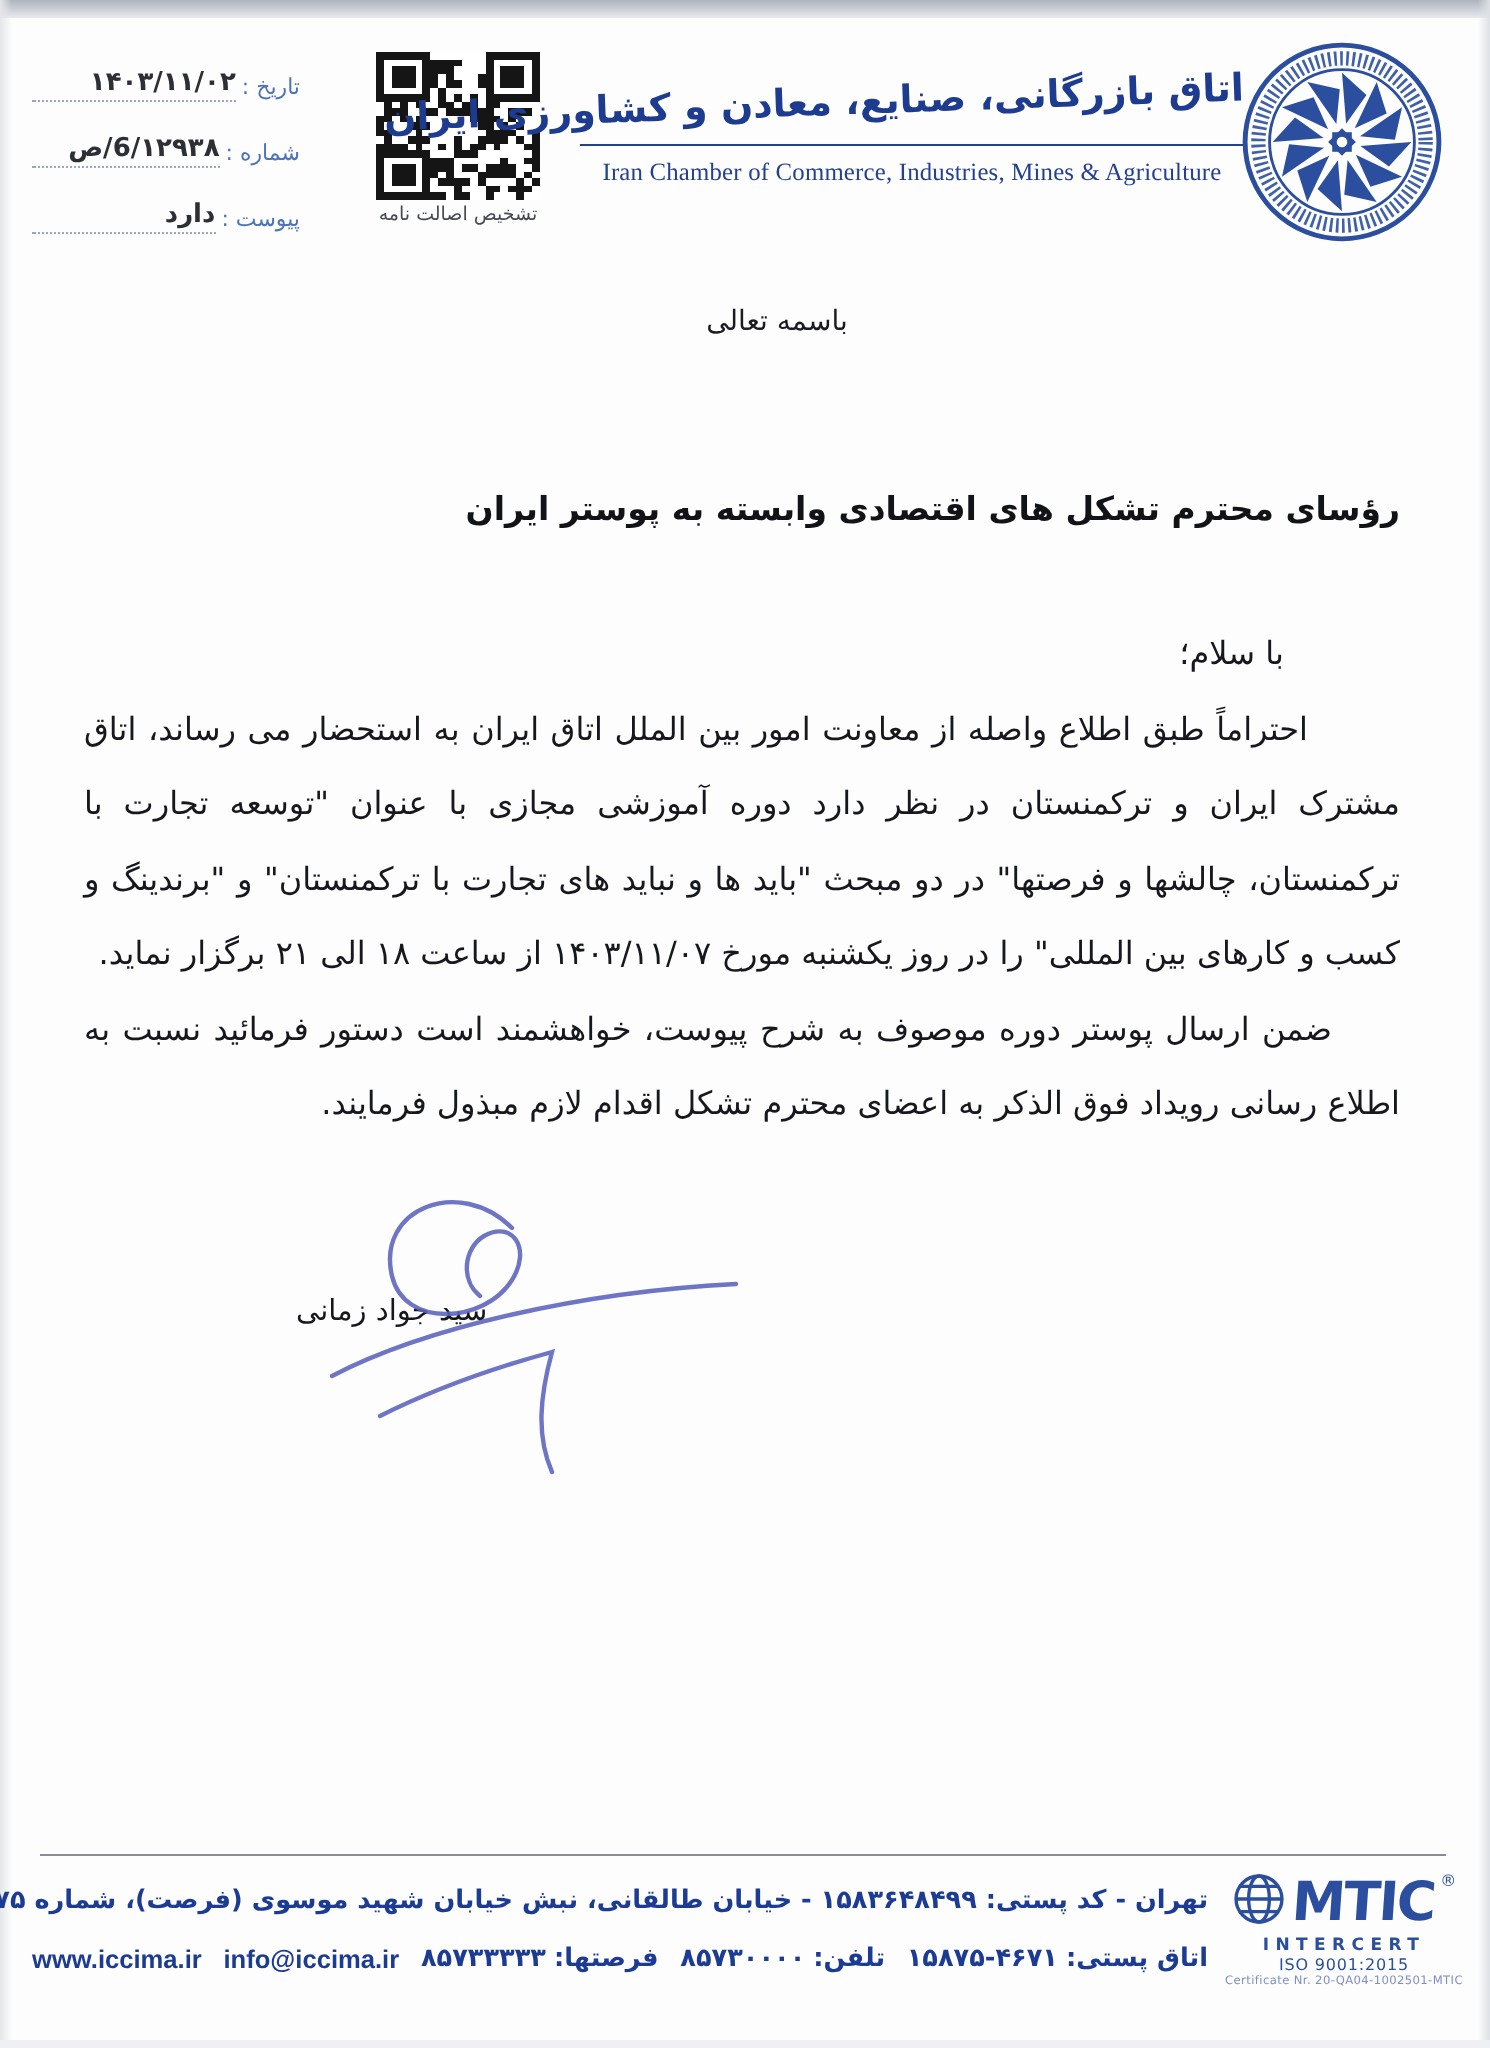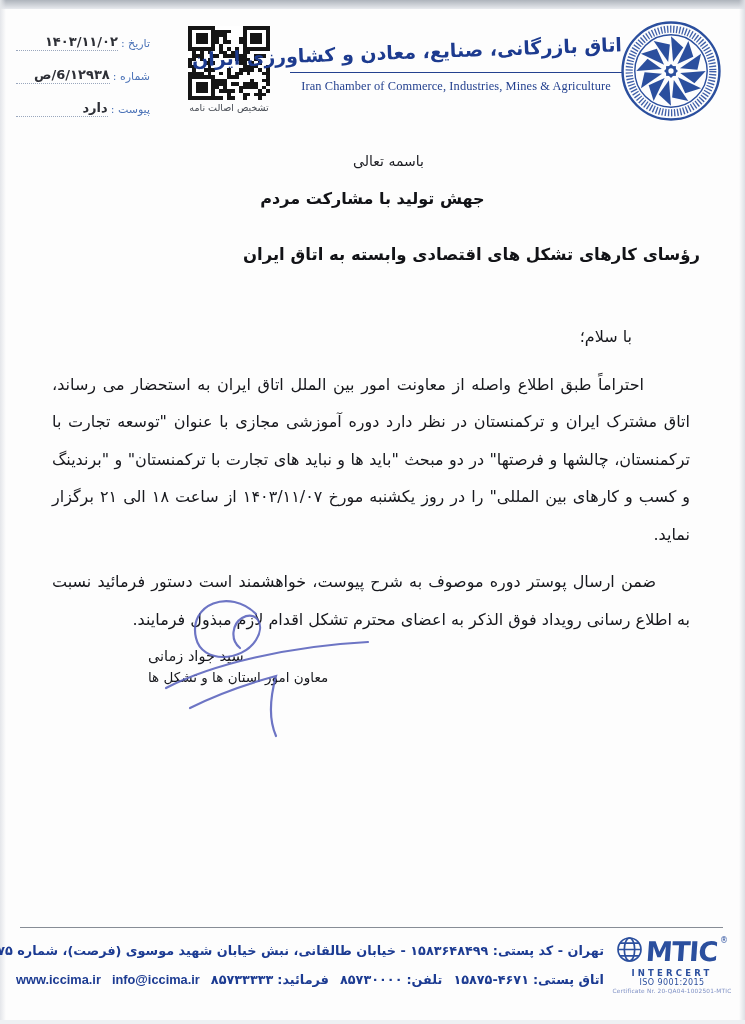--- a/index.html
+++ b/index.html
@@ -42,21 +42,21 @@
   .besmele{position:absolute;top:153px;left:16px;width:100%;text-align:center;
            font-size:14px;color:#1b1c21;direction:rtl;}
   .slogan{position:absolute;top:189px;left:0;width:100%;text-align:center;
           font-size:16px;font-weight:bold;color:#121317;direction:rtl;}
   .recipient{position:absolute;top:245px;right:45px;font-size:16.5px;font-weight:bold;
              color:#121317;direction:rtl;}
 
   
   .body-text{position:absolute;top:308px;left:42px;right:45px;direction:rtl;
              font-size:16px;line-height:37.5px;color:#17181d;text-align:justify;}
-  .body-text p{margin:10px;}
+  .body-text p{margin:0;}
   .salutation{text-indent:58px;text-align:right;}
   .para1{text-indent:46px;}
   .para2{text-indent:34px;}
 
   
   .signature{position:absolute;left:148px;top:648px;width:218px;text-align:left;
              direction:rtl;color:#16171c;z-index:2;}
   .sig-name{font-size:14.5px;}
   .sig-title{font-size:13.5px;margin-top:5px;}
   .scribble{position:absolute;left:160px;top:592px;width:215px;height:150px;z-index:3;
@@ -580,55 +580,53 @@
         <path d="M50,16 L62,27 L52,41 Z" transform="rotate(300 50 50)"></path>
         <path d="M50,16 L62,27 L52,41 Z" transform="rotate(330 50 50)"></path>
         <rect x="45.2" y="45.2" width="9.6" height="9.6"></rect>
         <rect x="45.2" y="45.2" width="9.6" height="9.6" transform="rotate(45 50 50)"></rect>
       </g>
       <circle cx="50" cy="50" r="2.6" fill="#ffffff"></circle>
     </svg>
   </div>
 
   <div class="besmele">باسمه تعالی</div>
-  <div class="slogan">جهش تولید با مشارکت مردم</div>
-  <div class="recipient">رؤسای کارهای تشکل های اقتصادی وابسته به اتاق ایران</div>
+  <div class="recipient">رؤسای محترم تشکل های اقتصادی وابسته به پوستر ایران</div>
 
   <div class="body-text">
     <p class="salutation">با سلام؛</p>
     <p class="para1">احتراماً طبق اطلاع واصله از معاونت امور بین الملل اتاق ایران به استحضار می رساند، اتاق مشترک ایران و ترکمنستان در نظر دارد دوره آموزشی مجازی با عنوان "توسعه تجارت با ترکمنستان، چالشها و فرصتها"  در دو مبحث "باید ها و نباید های تجارت با ترکمنستان" و "برندینگ و کسب و کارهای بین المللی" را در روز یکشنبه مورخ ۱۴۰۳/۱۱/۰۷ از ساعت ۱۸ الی ۲۱ برگزار نماید.</p>
     <p class="para2">ضمن ارسال پوستر دوره موصوف به شرح پیوست، خواهشمند است دستور فرمائید نسبت به اطلاع رسانی رویداد فوق الذکر به اعضای محترم تشکل اقدام لازم مبذول فرمایند.</p>
   </div>
 
   <svg class="scribble" viewBox="0 0 215 150">
     <g fill="none" stroke="#5a63bd" stroke-width="2.2" stroke-linecap="round" opacity="0.88">
       <path d="M96 22 C70 -4 28 12 36 46 C42 72 82 70 96 48 C106 32 96 18 82 26 C72 32 70 48 80 56"></path>
       <path d="M6 96 C52 72 130 54 208 50"></path>
       <path d="M30 116 C62 100 94 90 116 84 C110 106 108 126 116 144"></path>
     </g>
   </svg>
   <div class="signature">
     <div class="sig-name">سید جواد زمانی</div>
-    <div class="sig-title">معاون امور استان ها و تشکل ها</div>
   </div>
 
   <hr class="footer-rule">
   <div class="footer">
     <div class="footer-line1">تهران - کد پستی: ۱۵۸۳۶۴۸۴۹۹ - خیابان طالقانی، نبش خیابان شهید موسوی (فرصت)، شماره ۱۷۵</div>
     <div class="footer-line2">
       <span class="grp">
         <span>اتاق پستی:</span>
         <span class="ltr">۱۵۸۷۵-۴۶۷۱</span>
       </span>
       <span class="grp">
         <span>تلفن:</span>
         <span class="ltr">۸۵۷۳۰۰۰۰</span>
       </span>
       <span class="grp">
-        <span>فرمائید:</span>
+        <span>فرصتها:</span>
         <span class="ltr">۸۵۷۳۳۳۳۳</span>
       </span>
       <span class="ltr email-web">info@iccima.ir</span>
       <span class="ltr email-web">www.iccima.ir</span>
     </div>
   </div>
 
   <div class="mtic">
     <div class="mtic-top">
       <span>

